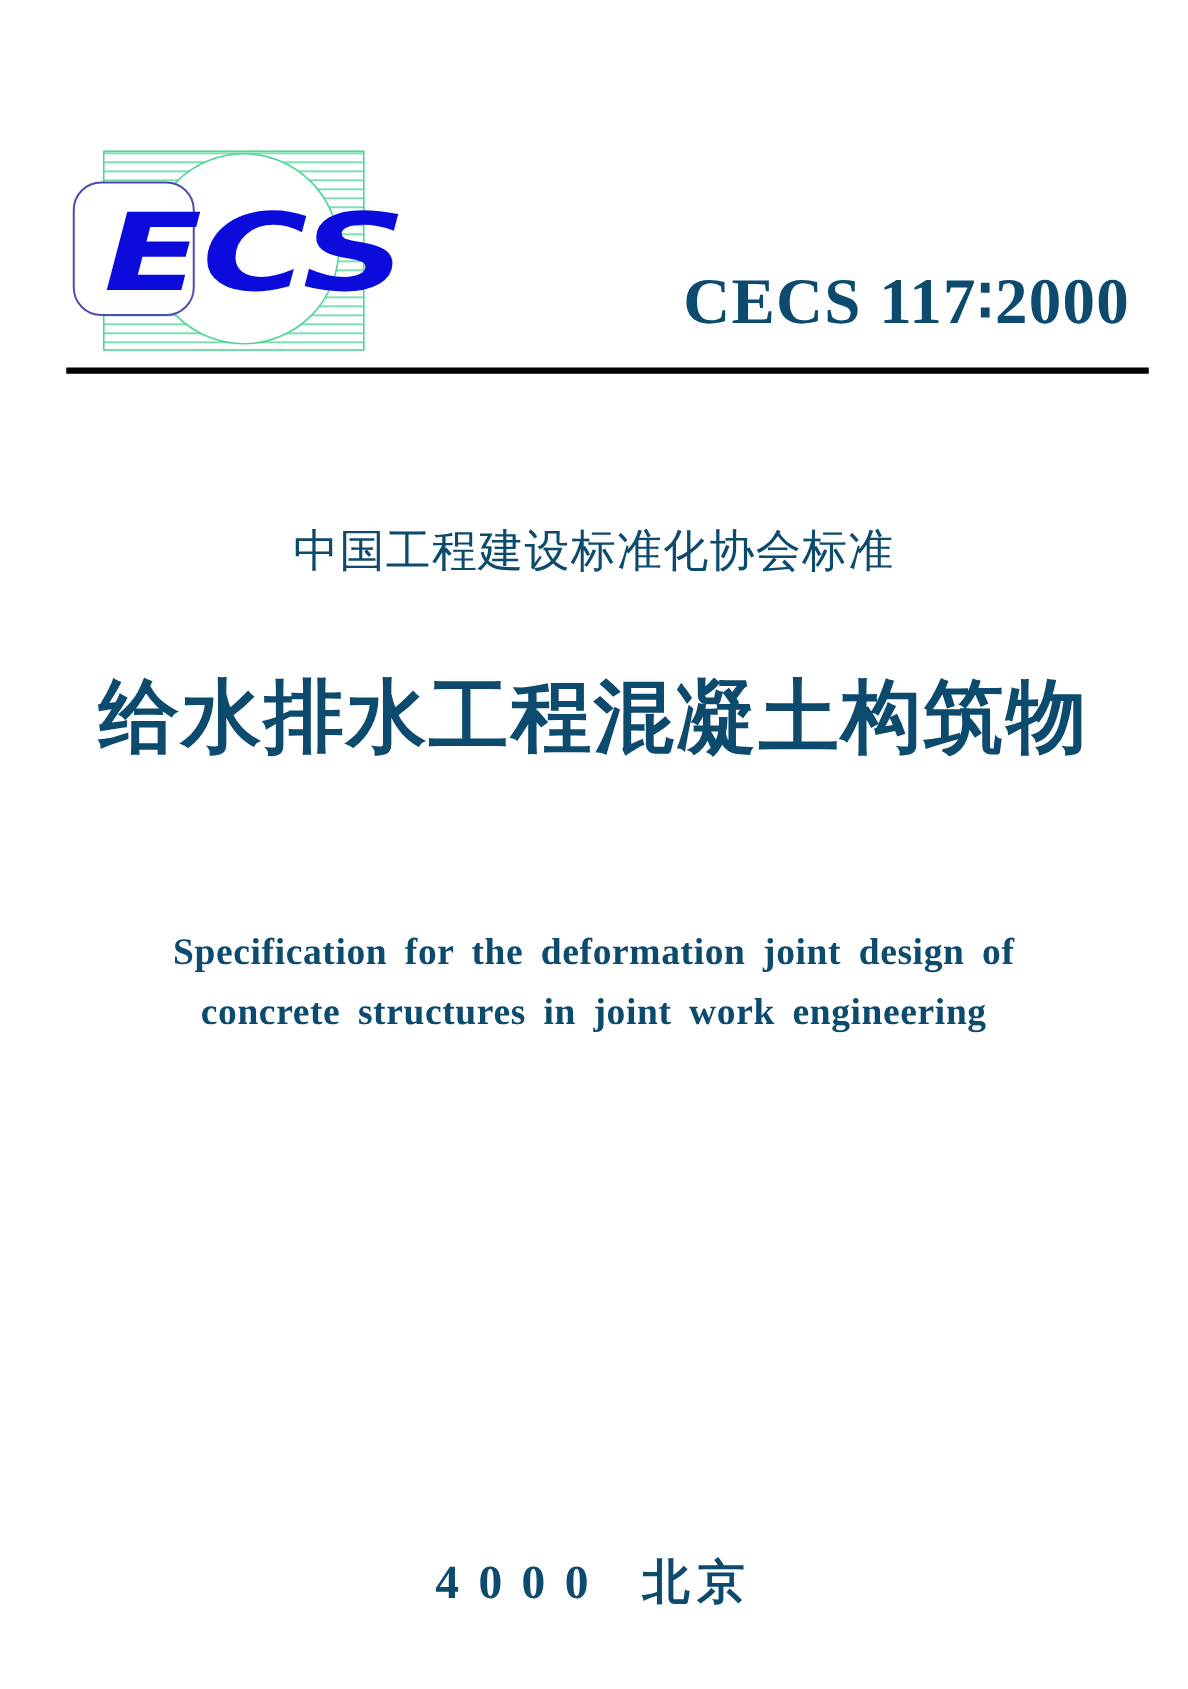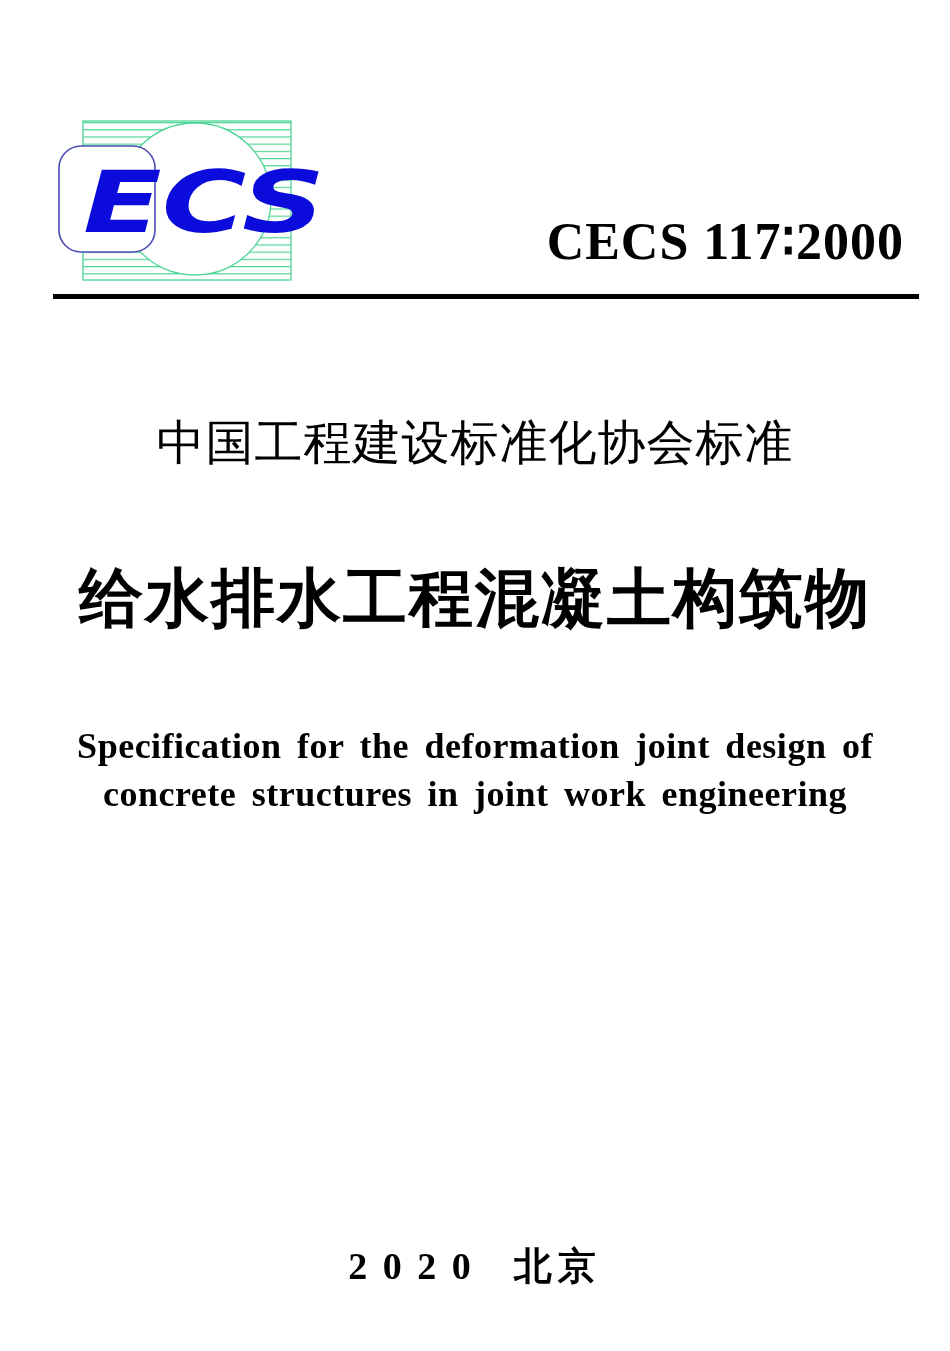--- a/index.html
+++ b/index.html
@@ -2,50 +2,50 @@
 <html><head>
 <meta charset="utf-8">
 <style>
   html,body{margin:0;padding:0;background:#ffffff;}
   .page{
     position:relative;
     width:950px;height:1351px;
     background:#ffffff;
     overflow:hidden;
     font-family:"Liberation Serif", serif;
-    color:#000000;
+    color:#0c4a6e;
   }
   .logo{position:absolute;left:50px;top:110px;width:290px;height:180px;}
   .std-number{
     position:absolute;top:222px;right:46px;
     font-family:"Liberation Serif", serif;
     font-weight:bold;font-size:52px;line-height:40px;
     letter-spacing:1px;
   }
   .rule{
     position:absolute;left:53px;top:294px;
     width:866px;height:5px;background:#000;
   }
   .center{position:absolute;left:0;right:0;text-align:center;}
   .assoc{
     top:416px;
     font-family:"DejaVu Sans", sans-serif;
-    font-size:48px;line-height:52px;font-weight:400;
+    font-size:36px;line-height:52px;font-weight:400;
     letter-spacing:1px;
   }
   .main-title{
-    top:552px;margin:0;
+    top:528px;margin:0;
     font-family:"DejaVu Sans", sans-serif;
     font-size:64px;line-height:92px;font-weight:700;
     letter-spacing:2px;
   }
   .eng-title{
-    top:722px;
+    top:738px;
     font-family:"Liberation Serif", serif;
-    font-size:36px;line-height:48px;font-weight:bold;
+    font-size:30px;line-height:48px;font-weight:bold;
     word-spacing:6px;letter-spacing:0.5px;
   }
   .footer-line{
     top:1244px;
     font-family:"Liberation Serif", serif;
     font-size:38px;line-height:44px;font-weight:bold;
   }
   .footer-line .year{letter-spacing:3px;}
   .footer-line .city{margin-left:40px;letter-spacing:6px;}
 </style>
@@ -77,16 +77,16 @@
   <h1 class="center main-title">
     <span>给水排水工程混凝土构筑物</span><br>
   </h1>
 
   <div class="center eng-title">
     <span>Specification for the deformation joint design of</span><br>
     <span>concrete structures in joint work engineering</span>
   </div>
 
   <div class="center footer-line">
-    <span class="year">2 0 2 0</span><span class="city">北京</span>
+    <span class="year">4 0 0 0</span><span class="city">北京</span>
   </div>
 
 </div>
 
 </body></html>

